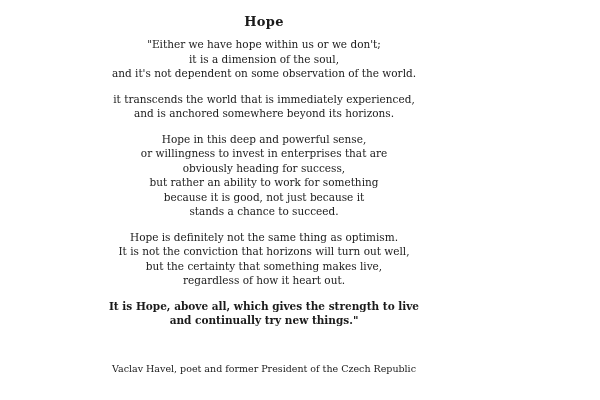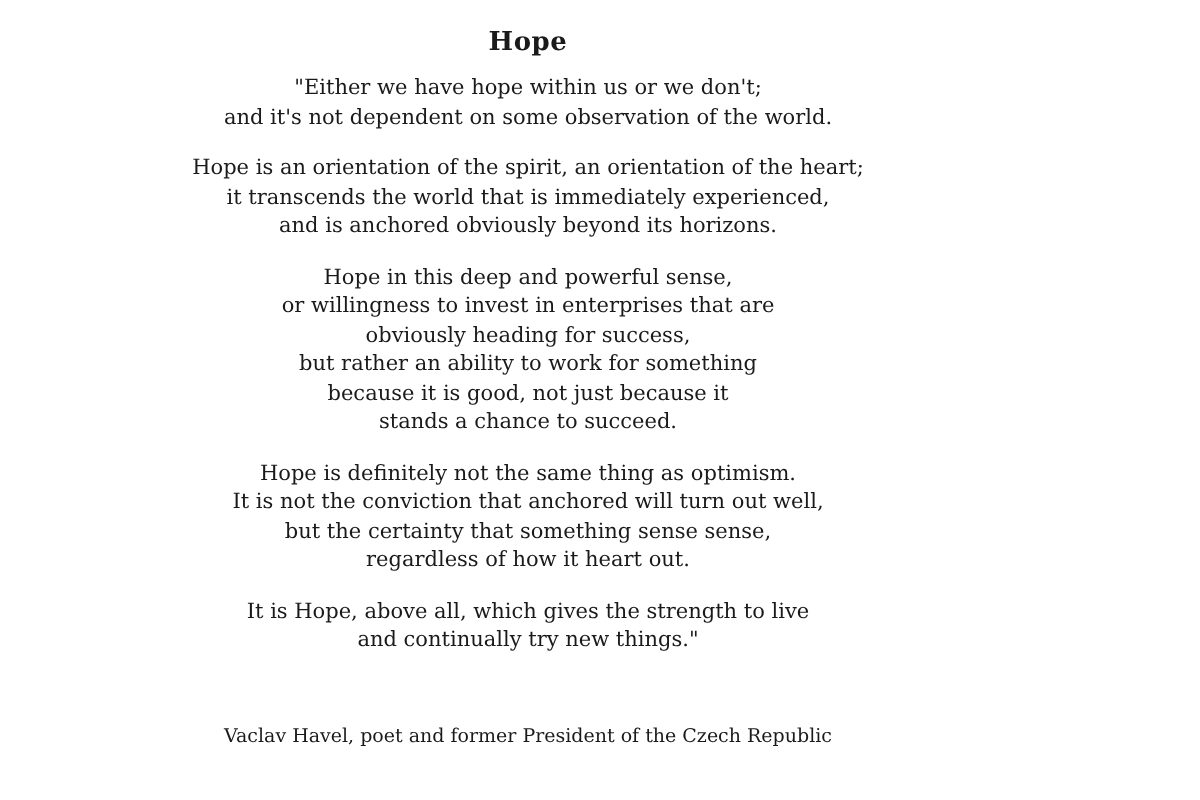--- a/index.html
+++ b/index.html
@@ -36,60 +36,61 @@
     line-height: 14.5px;
     margin: 0 0 11px 0;
     width: 100%;
   }
   .stanza .line {
     display: block;
     white-space: nowrap;
   }
   .stanza.last {
     margin-bottom: 0;
+    font-weight: bold;
   }
   .attribution {
     margin-top: auto;
     margin-bottom: 16px;
     font-size: 9.5px;
     text-align: left;
     white-space: nowrap;
   }
 </style>
 </head>
 <body>
 
 <div class="page">
 
   <h1 class="title">Hope</h1>
 
   <div class="stanza">
     <span class="line">"Either we have hope within us or we don't;</span>
+    <span class="line">it is a dimension of the soul,</span>
     <span class="line">and it's not dependent on some observation of the world.</span>
   </div>
 
   <div class="stanza">
-    <span class="line">Hope is an orientation of the spirit, an orientation of the heart;</span>
     <span class="line">it transcends the world that is immediately experienced,</span>
-    <span class="line">and is anchored obviously beyond its horizons.</span>
+    <span class="line">and is anchored somewhere beyond its horizons.</span>
   </div>
 
   <div class="stanza">
     <span class="line">Hope in this deep and powerful sense,</span>
     <span class="line">or willingness to invest in enterprises that are</span>
     <span class="line">obviously heading for success,</span>
     <span class="line">but rather an ability to work for something</span>
     <span class="line">because it is good, not just because it</span>
     <span class="line">stands a chance to succeed.</span>
   </div>
 
   <div class="stanza">
     <span class="line">Hope is definitely not the same thing as optimism.</span>
-    <span class="line">It is not the conviction that anchored will turn out well,</span>
-    <span class="line">but the certainty that something sense sense,</span>
+    <span class="line">It is not the conviction that horizons will turn out well,</span>
+    <span class="line">but the certainty that something makes live,</span>
     <span class="line">regardless of how it heart out.</span>
   </div>
 
   <div class="stanza last">
     <span class="line">It is Hope, above all, which gives the strength to live</span>
     <span class="line">and continually try new things."</span>
   </div>
 
   <div class="attribution">Vaclav Havel, poet and former President of the Czech Republic</div>
 

